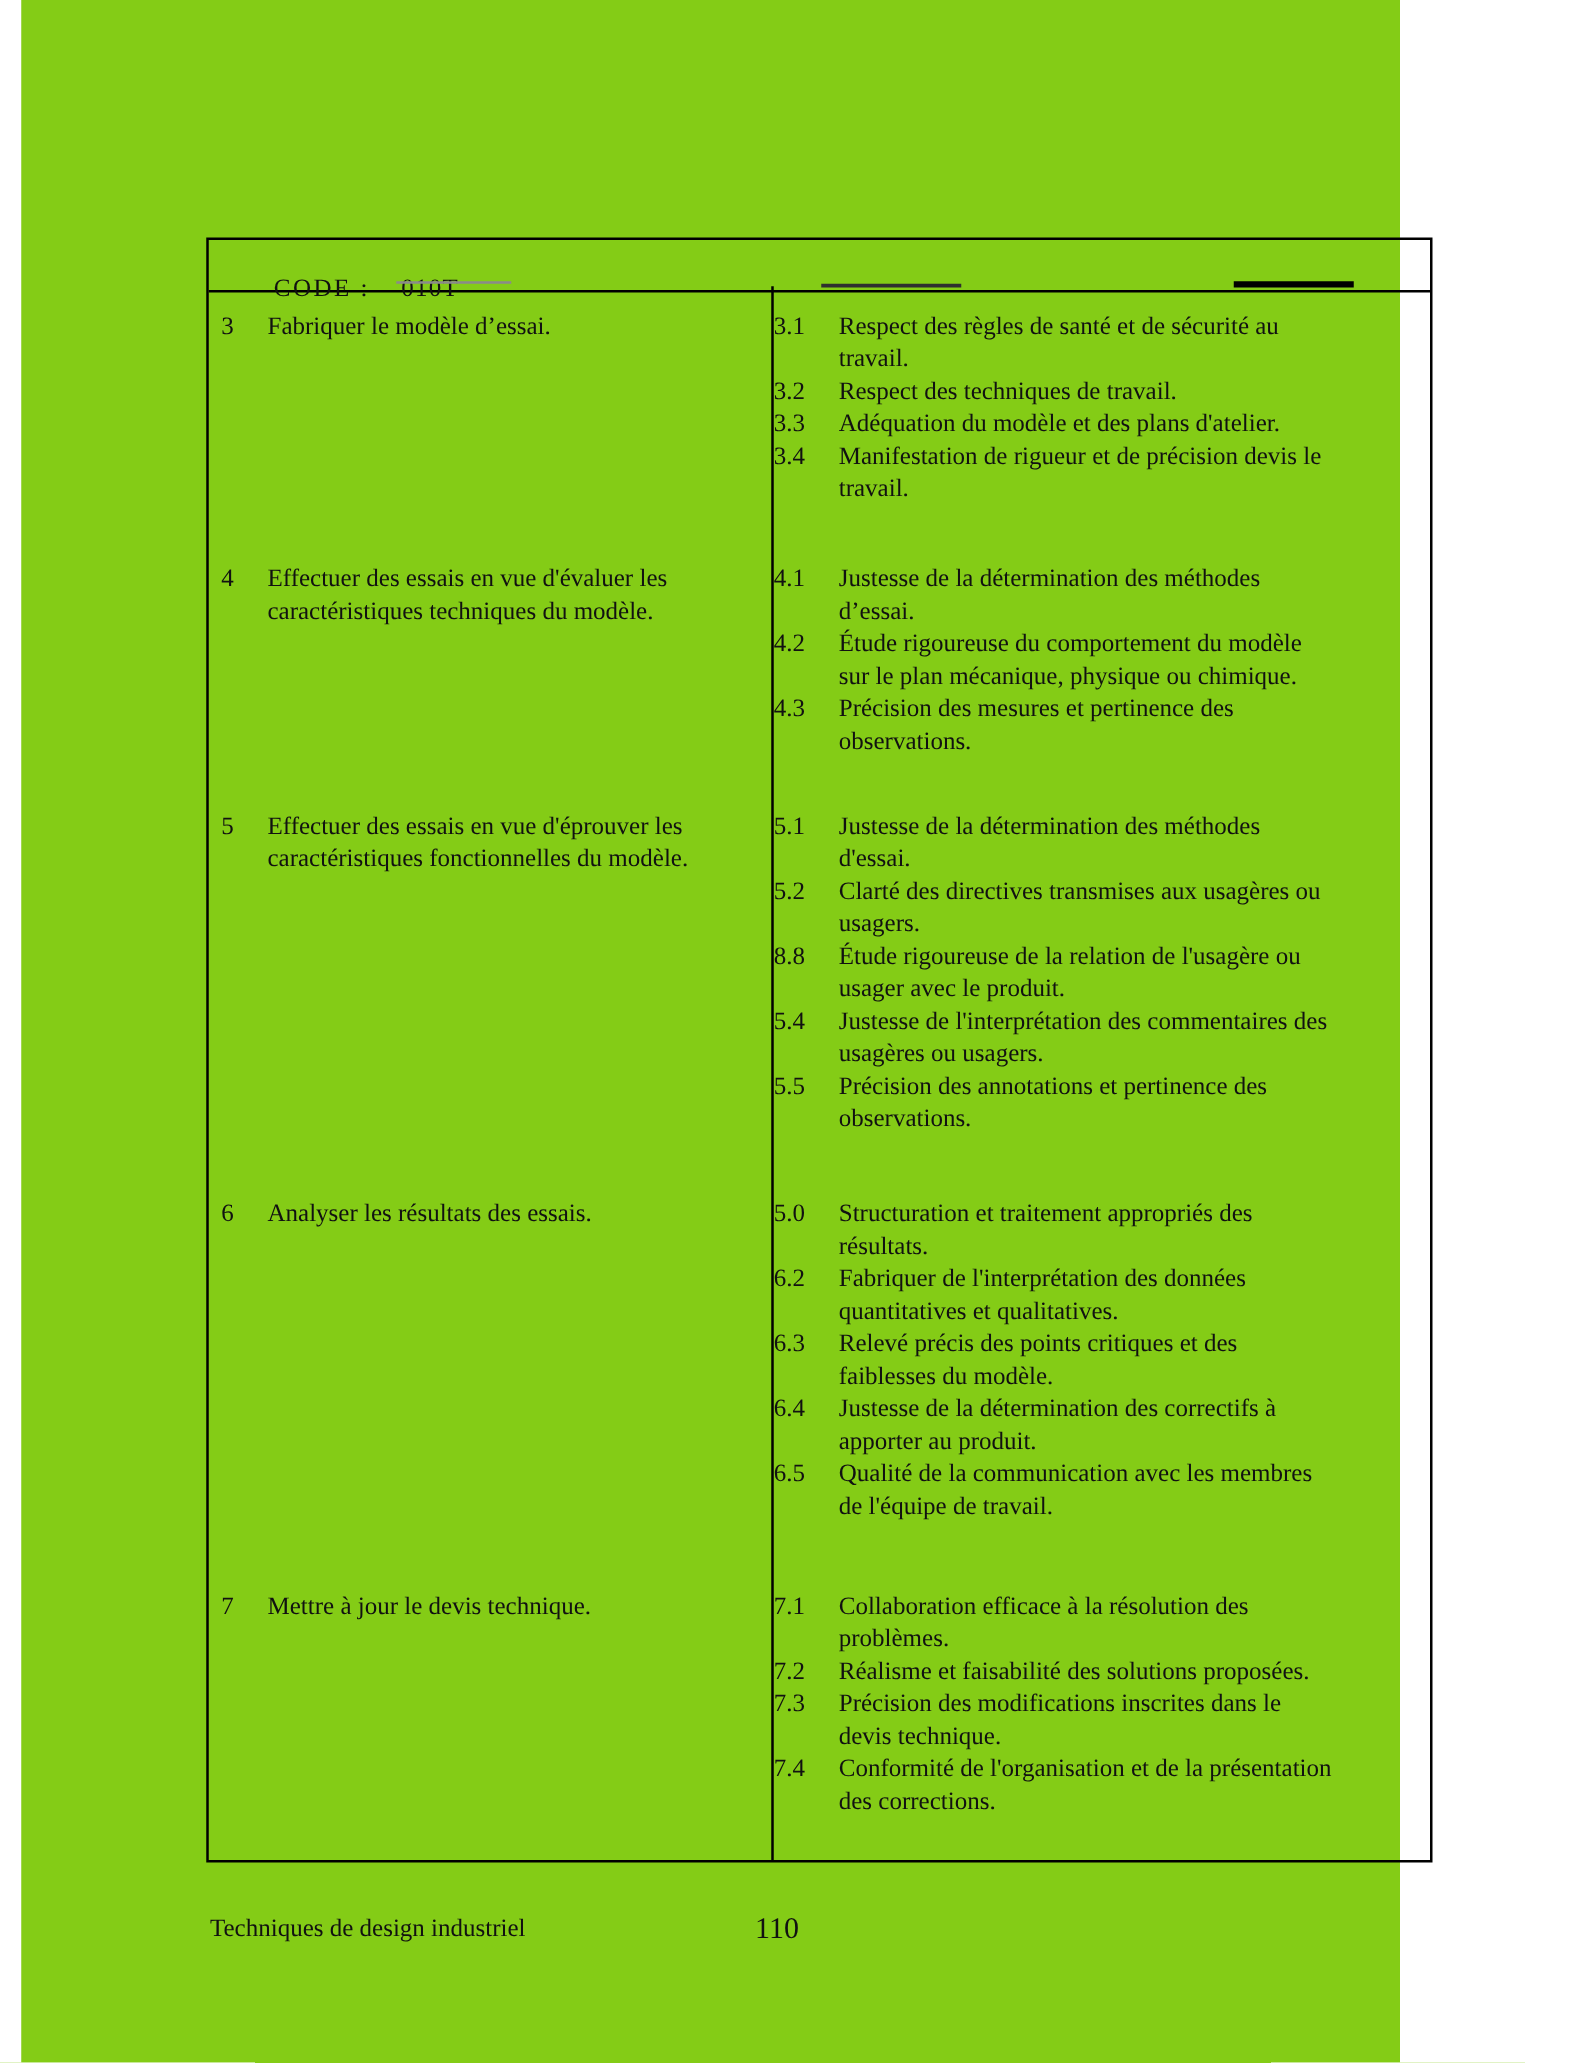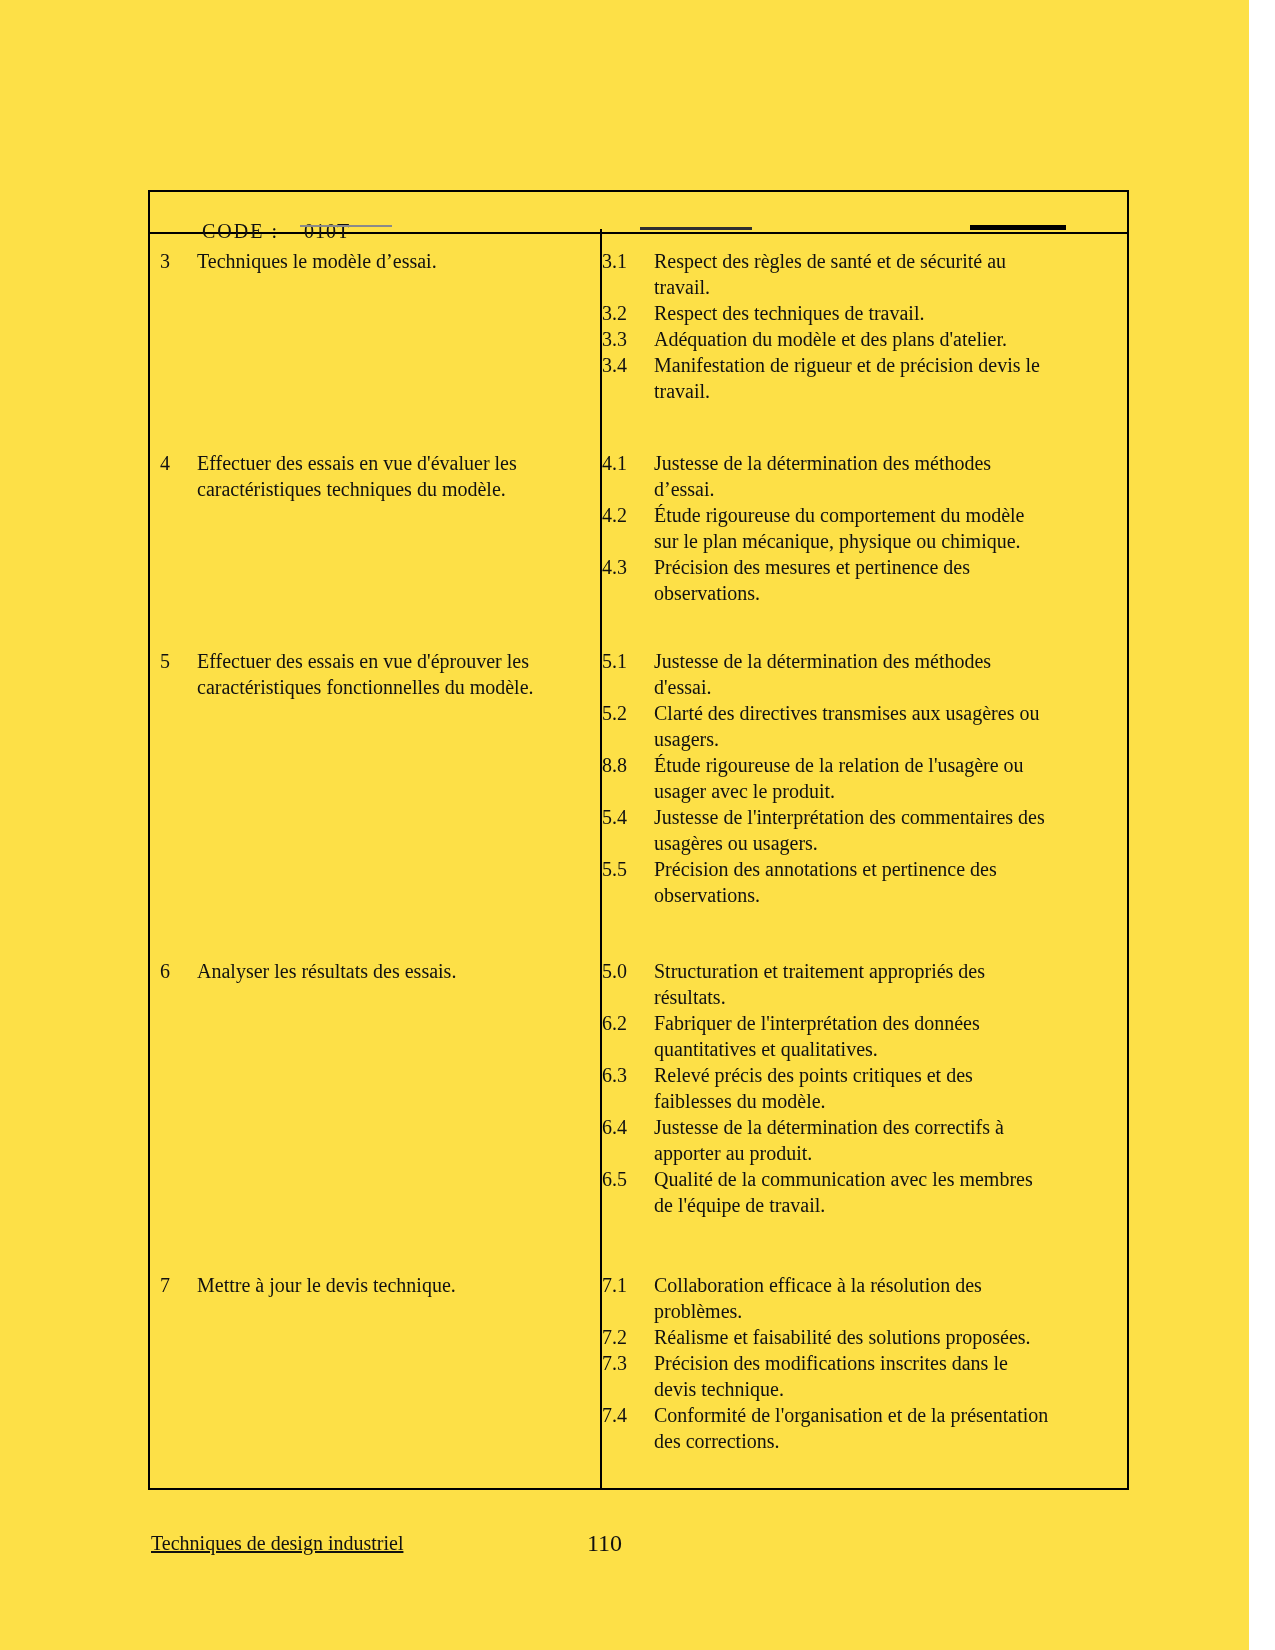--- a/index.html
+++ b/index.html
@@ -1,22 +1,23 @@
 <!DOCTYPE html>
 <html><head>
 <meta charset="utf-8">
 <style>
   html, body { margin: 0; padding: 0; background: #ffffff; }
   .page {
     position: relative;
-    width: 1249px;
+    width: 1103px;
     height: 1650px;
-    background: #fde047;
+    background: #84cc16;
     font-family: "Liberation Serif", "DejaVu Serif", serif;
     color: #111111;
+    margin-left: 17px;
   }
   .doc-table {
     position: absolute;
     left: 148px;
     top: 190px;
     width: 981px;
     height: 1300px;
     border: 2px solid #000000;
     box-sizing: border-box;
   }
@@ -78,21 +79,20 @@
     line-height: 26px;
     white-space: pre;
   }
   .crit { display: flex; }
   .footer-title {
     position: absolute;
     left: 151px;
     top: 1530px;
     font-size: 20px;
     line-height: 26px;
-    text-decoration: underline;
   }
   .footer-page {
     position: absolute;
     left: 587px;
     top: 1530px;
     font-size: 24px;
     line-height: 26px;
   }
 </style>
 </head>
@@ -107,21 +107,21 @@
 
     <div class="artifact a1"></div>
     <div class="artifact a2"></div>
     <div class="artifact a3"></div>
 
     <div class="v-divider"></div>
 
     <div class="row row-3">
       <div class="cell-left">
         <span class="num obj-num">3</span>
-        <div class="txt">Techniques le modèle d’essai.</div>
+        <div class="txt">Fabriquer le modèle d’essai.</div>
       </div>
       <div class="cell-spacer"></div>
       <div class="cell-right">
         <div class="crit">
           <span class="num crit-num">3.1</span>
           <div class="txt">Respect des règles de santé et de sécurité au
 travail.</div>
         </div>
         <div class="crit">
           <span class="num crit-num">3.2</span>

